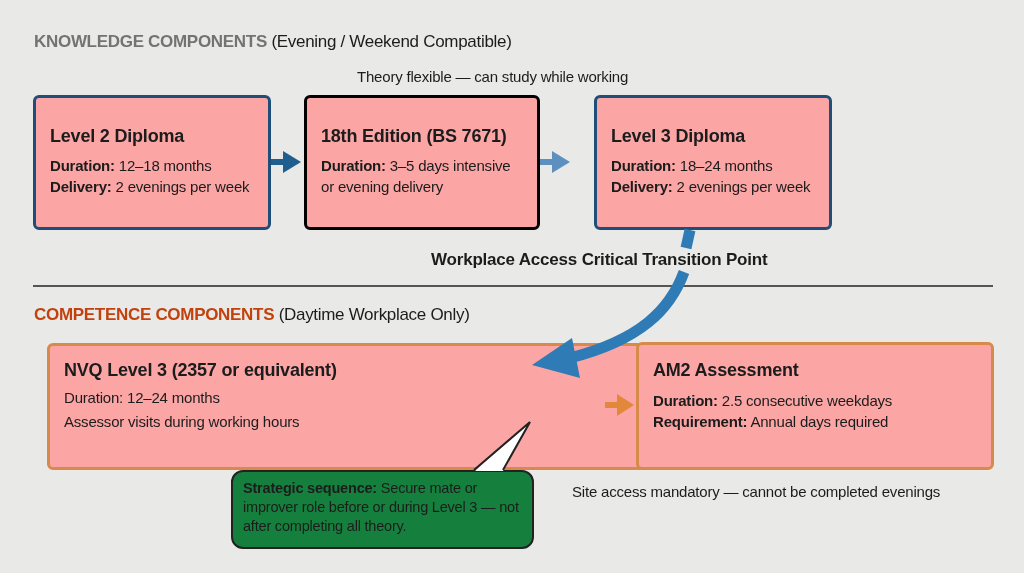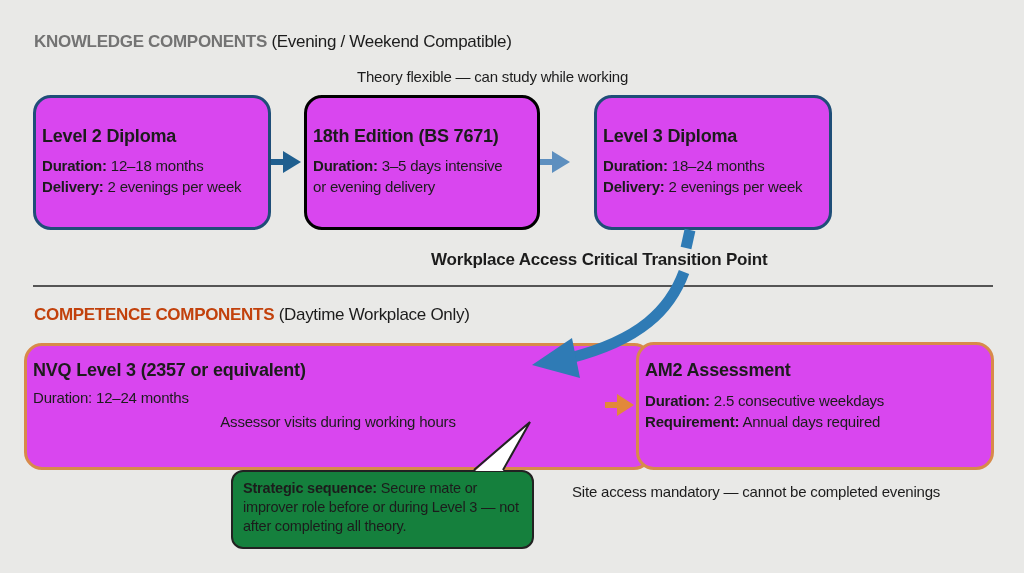--- a/index.html
+++ b/index.html
@@ -11,22 +11,22 @@
     position: relative;
   }
   .abs { position: absolute; }
   .section-title {
     font-size: 17px; letter-spacing: -0.3px; white-space: nowrap;
   }
   .section-title .kw { font-weight: bold; }
   .k-blue { color: #737373; }
   .c-orange { color: #c2410c; }
   .box {
-    position: absolute; background: #d946ef; box-sizing: border-box;
-    border-radius: 18px; padding: 0 6px;
+    position: absolute; background: #fca5a5; box-sizing: border-box;
+    border-radius: 6px; padding: 0 14px;
   }
   .box.dark { border: 3px solid #1f4e78; }
   .box.light { border: 3px solid #000000; }
   .box.orange { border: 3px solid #d88a4a; }
   .box h3 {
     margin: 0; font-size: 18px; font-weight: bold; letter-spacing: -0.2px; white-space: nowrap;
   }
   .box .line { font-size: 15px; line-height: 21px; white-space: nowrap; letter-spacing: -0.2px; }
   .box .line b { font-weight: bold; }
   .note { font-size: 15px; white-space: nowrap; letter-spacing: -0.2px; }
@@ -74,25 +74,25 @@
 </div>
 
 <div class="abs transition" style="left:431px; top:250px;">Workplace Access Critical Transition Point</div>
 
 <div class="divider"></div>
 
 <div class="abs section-title" style="left:34px; top:305px;">
   <span class="kw c-orange">COMPETENCE COMPONENTS</span><span> (Daytime Workplace Only)</span>
 </div>
 
-<div class="box orange" style="left:24px; top:343px; width:628px; height:127px;">
+<div class="box orange" style="left:47px; top:343px; width:628px; height:127px;">
   <h3 style="margin-top:14px;">NVQ Level 3 (2357 or equivalent)</h3>
   <div style="margin-top:6px;">
     <div class="line"><span>Duration: 12–24 months</span></div>
-    <div class="line" style="margin-top:3px;text-align:center;"><span>Assessor visits during working hours</span></div>
+    <div class="line" style="margin-top:3px;"><span>Assessor visits during working hours</span></div>
   </div>
 </div>
 
 <div class="box orange" style="left:636px; top:342px; width:358px; height:128px;">
   <h3 style="margin-top:15px;">AM2 Assessment</h3>
   <div style="margin-top:9px;">
     <div class="line"><b>Duration:</b><span> 2.5 consecutive weekdays</span></div>
     <div class="line"><b>Requirement:</b><span> Annual days required</span></div>
   </div>
 </div>

